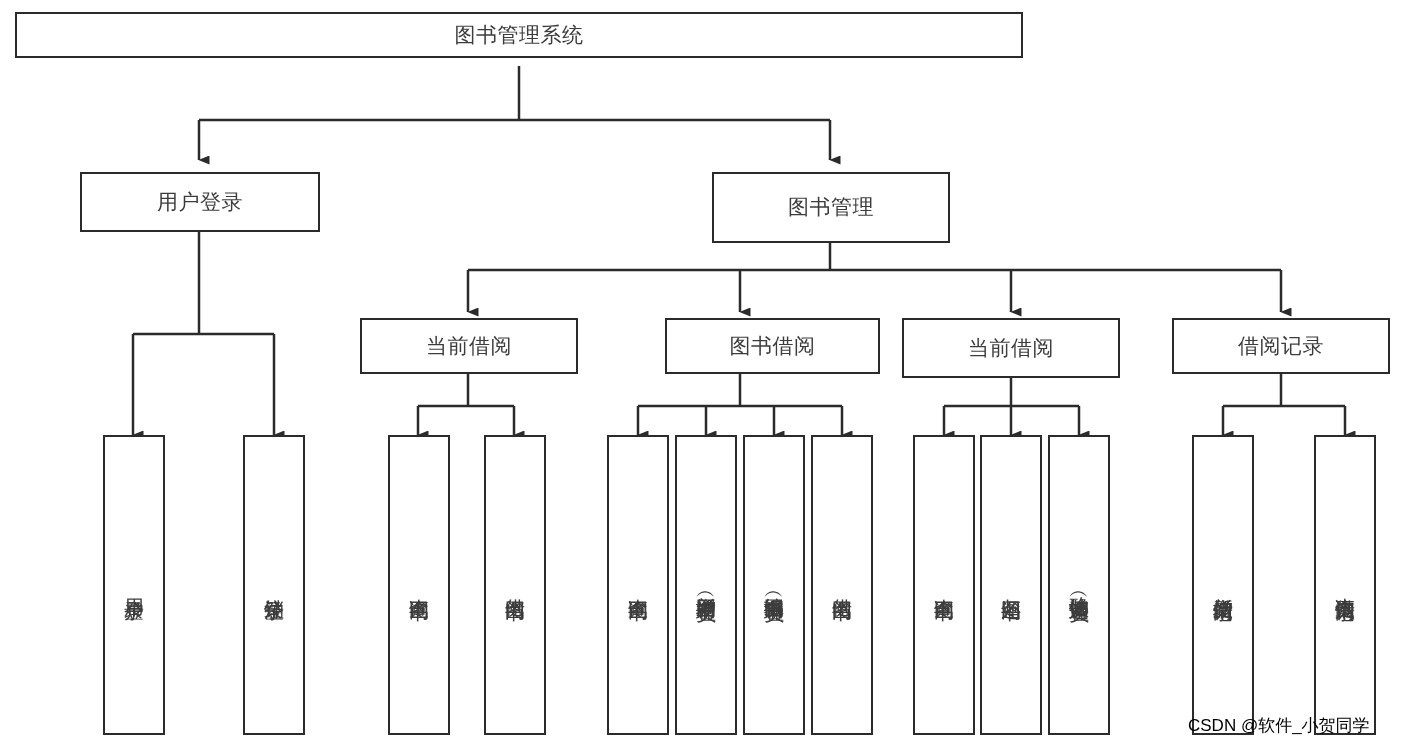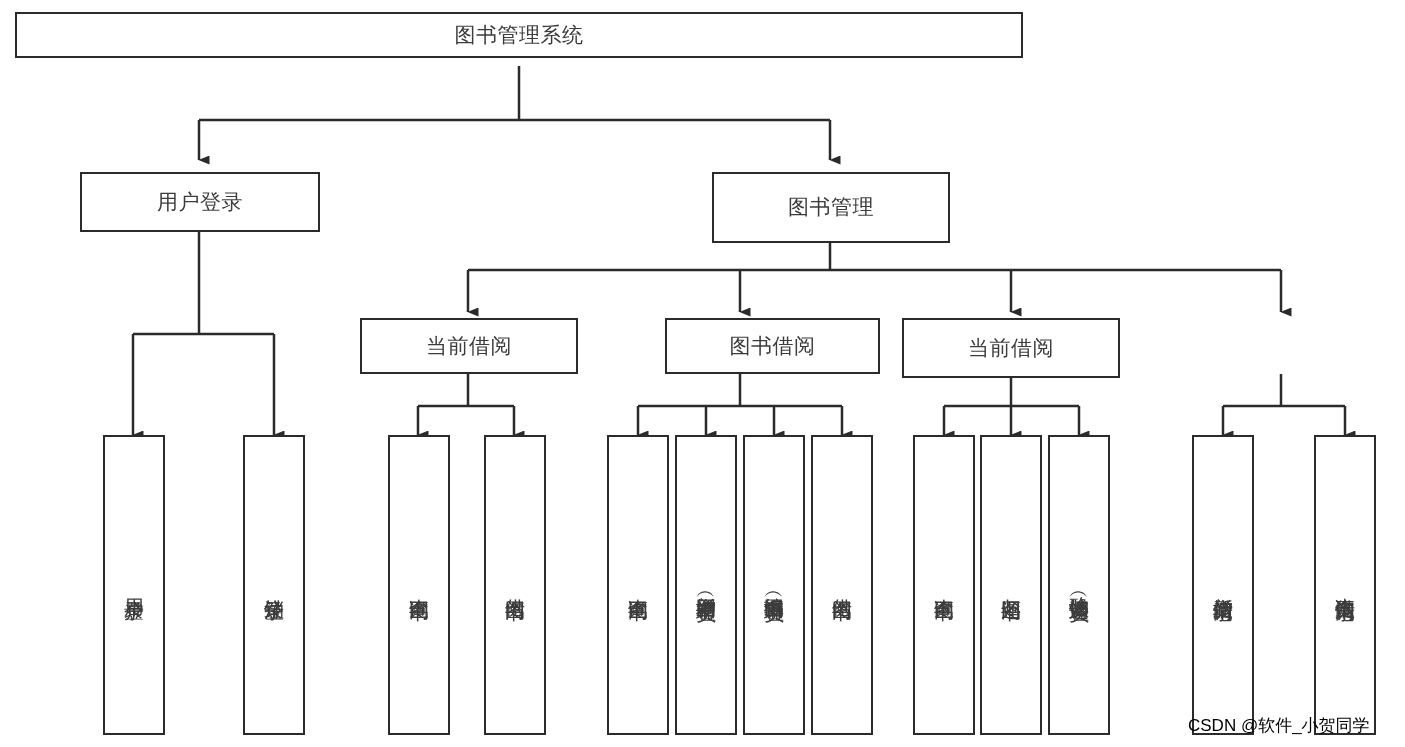--- a/index.html
+++ b/index.html
@@ -134,20 +134,23 @@
 
   <div class="node" style="left:360px; top:318px; width:218px; height:56px;">
     <span class="label">当前借阅</span>
   </div>
   <div class="node" style="left:665px; top:318px; width:215px; height:56px;">
     <span class="label">图书借阅</span>
   </div>
   <div class="node" style="left:902px; top:318px; width:218px; height:60px;">
     <span class="label">当前借阅</span>
   </div>
+  <div class="node" style="left:1172px; top:318px; width:218px; height:56px;">
+    <span class="label">借阅记录</span>
+  </div>
 
   <div class="node leaf" style="left:103px; top:435px; width:62px; height:300px;">
     <span class="label">用户登录</span>
   </div>
   <div class="node leaf" style="left:243px; top:435px; width:62px; height:300px;">
     <span class="label">注销登录</span>
   </div>
 
   <div class="node leaf" style="left:388px; top:435px; width:62px; height:300px;">
     <span class="label">查询图书</span>

